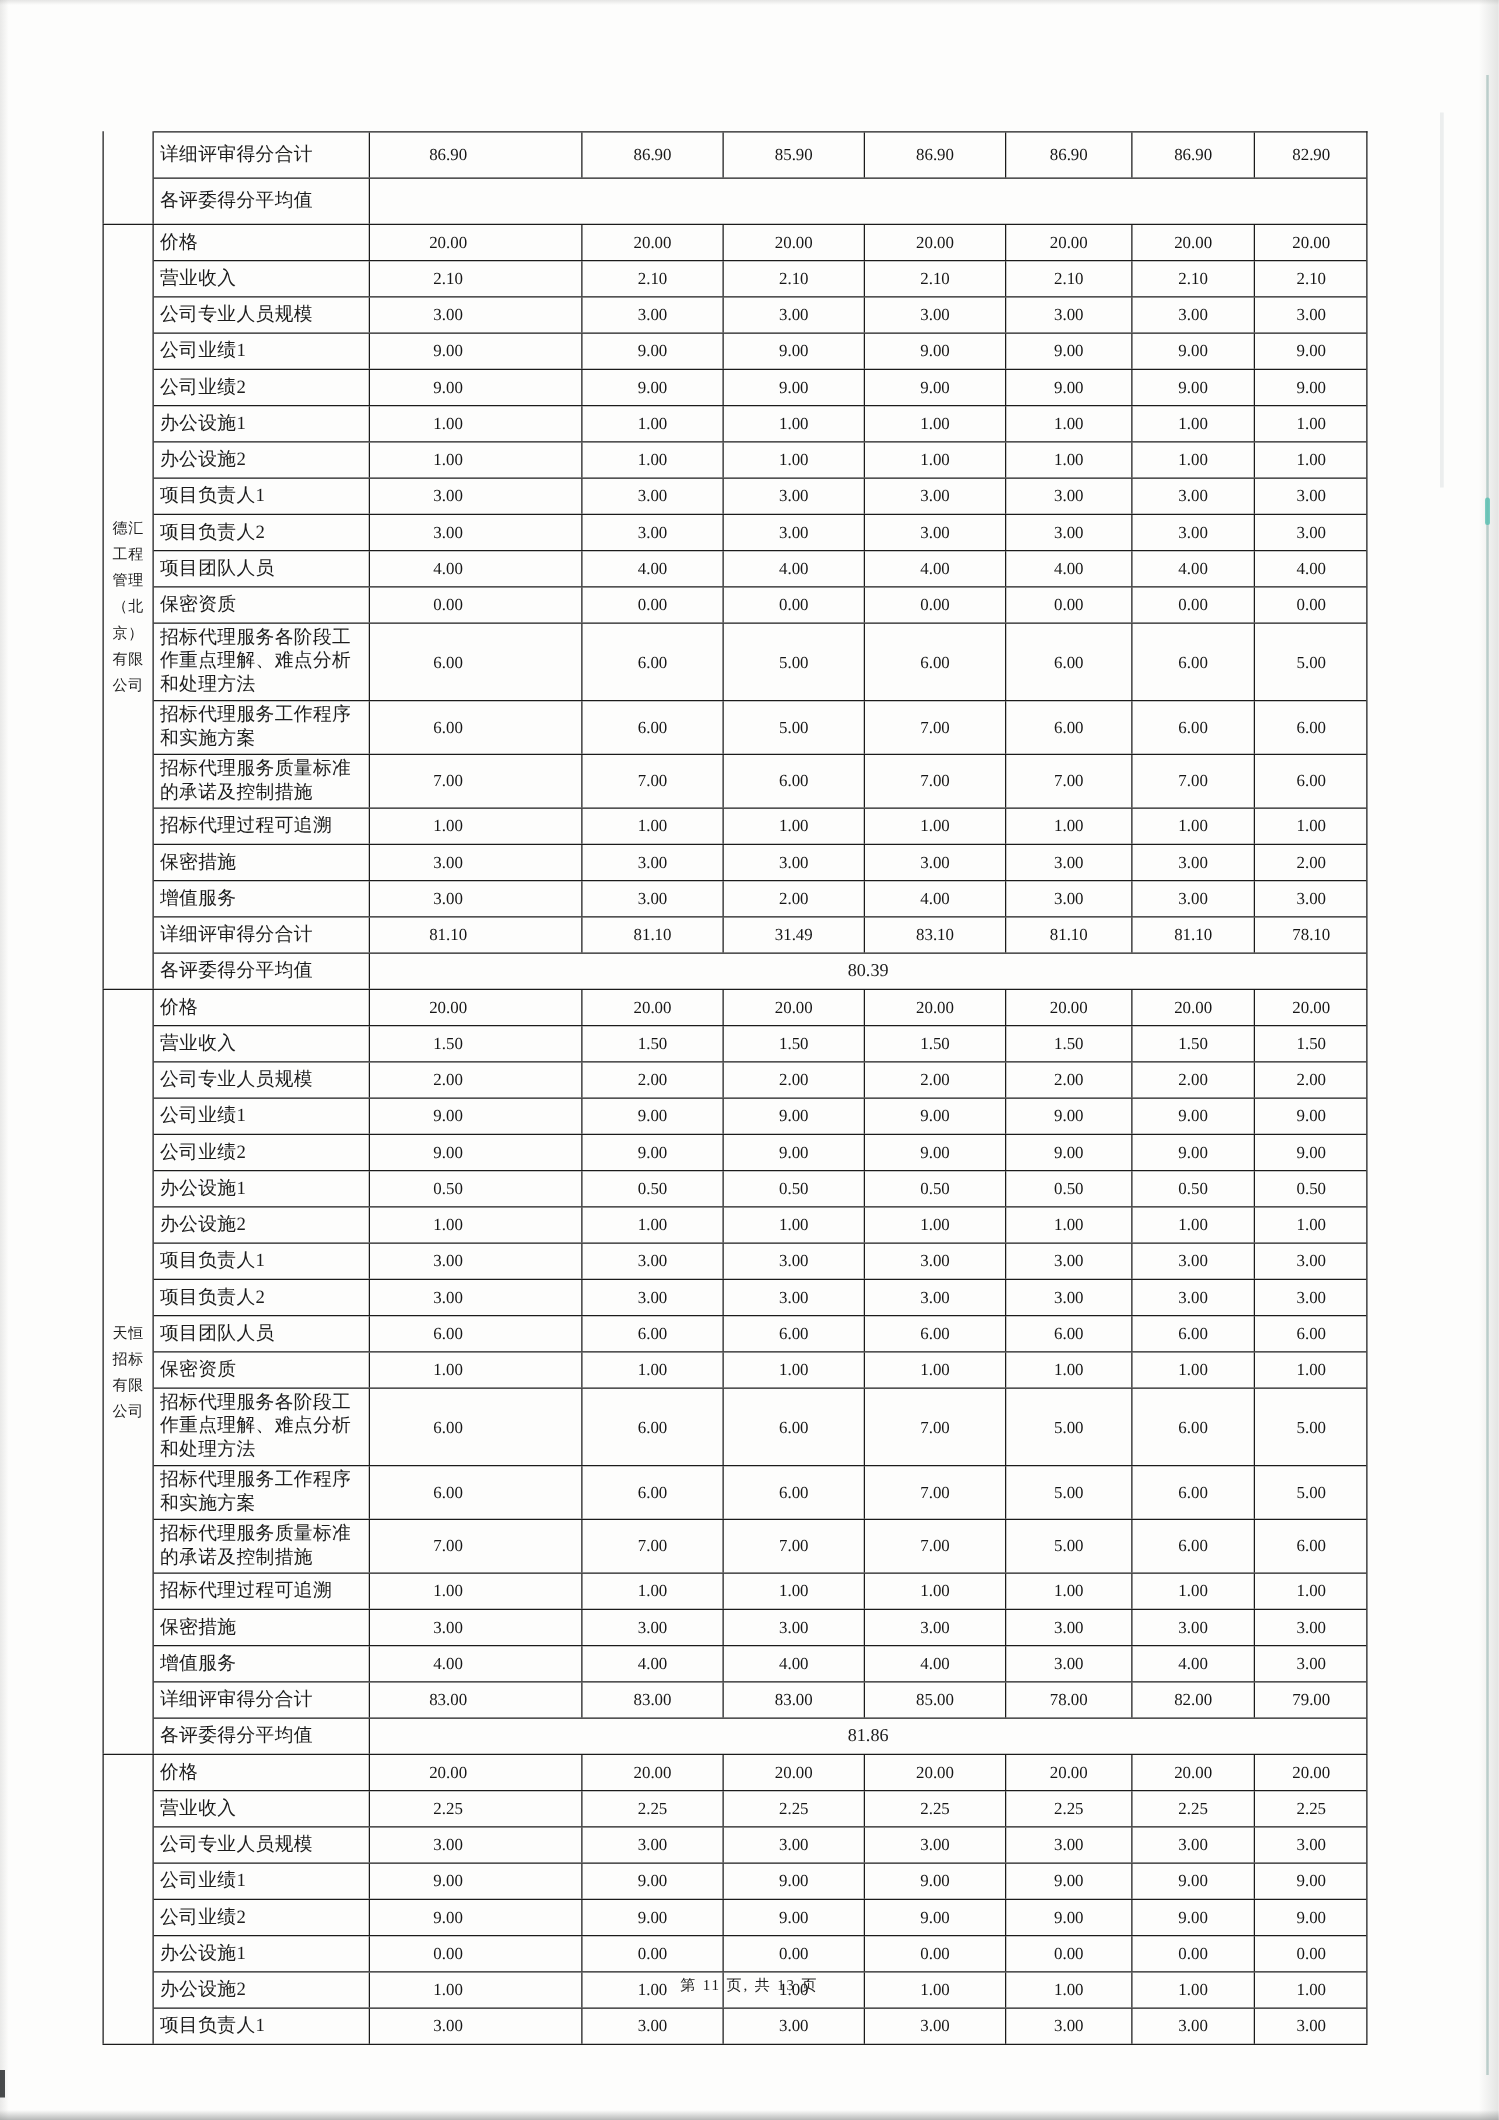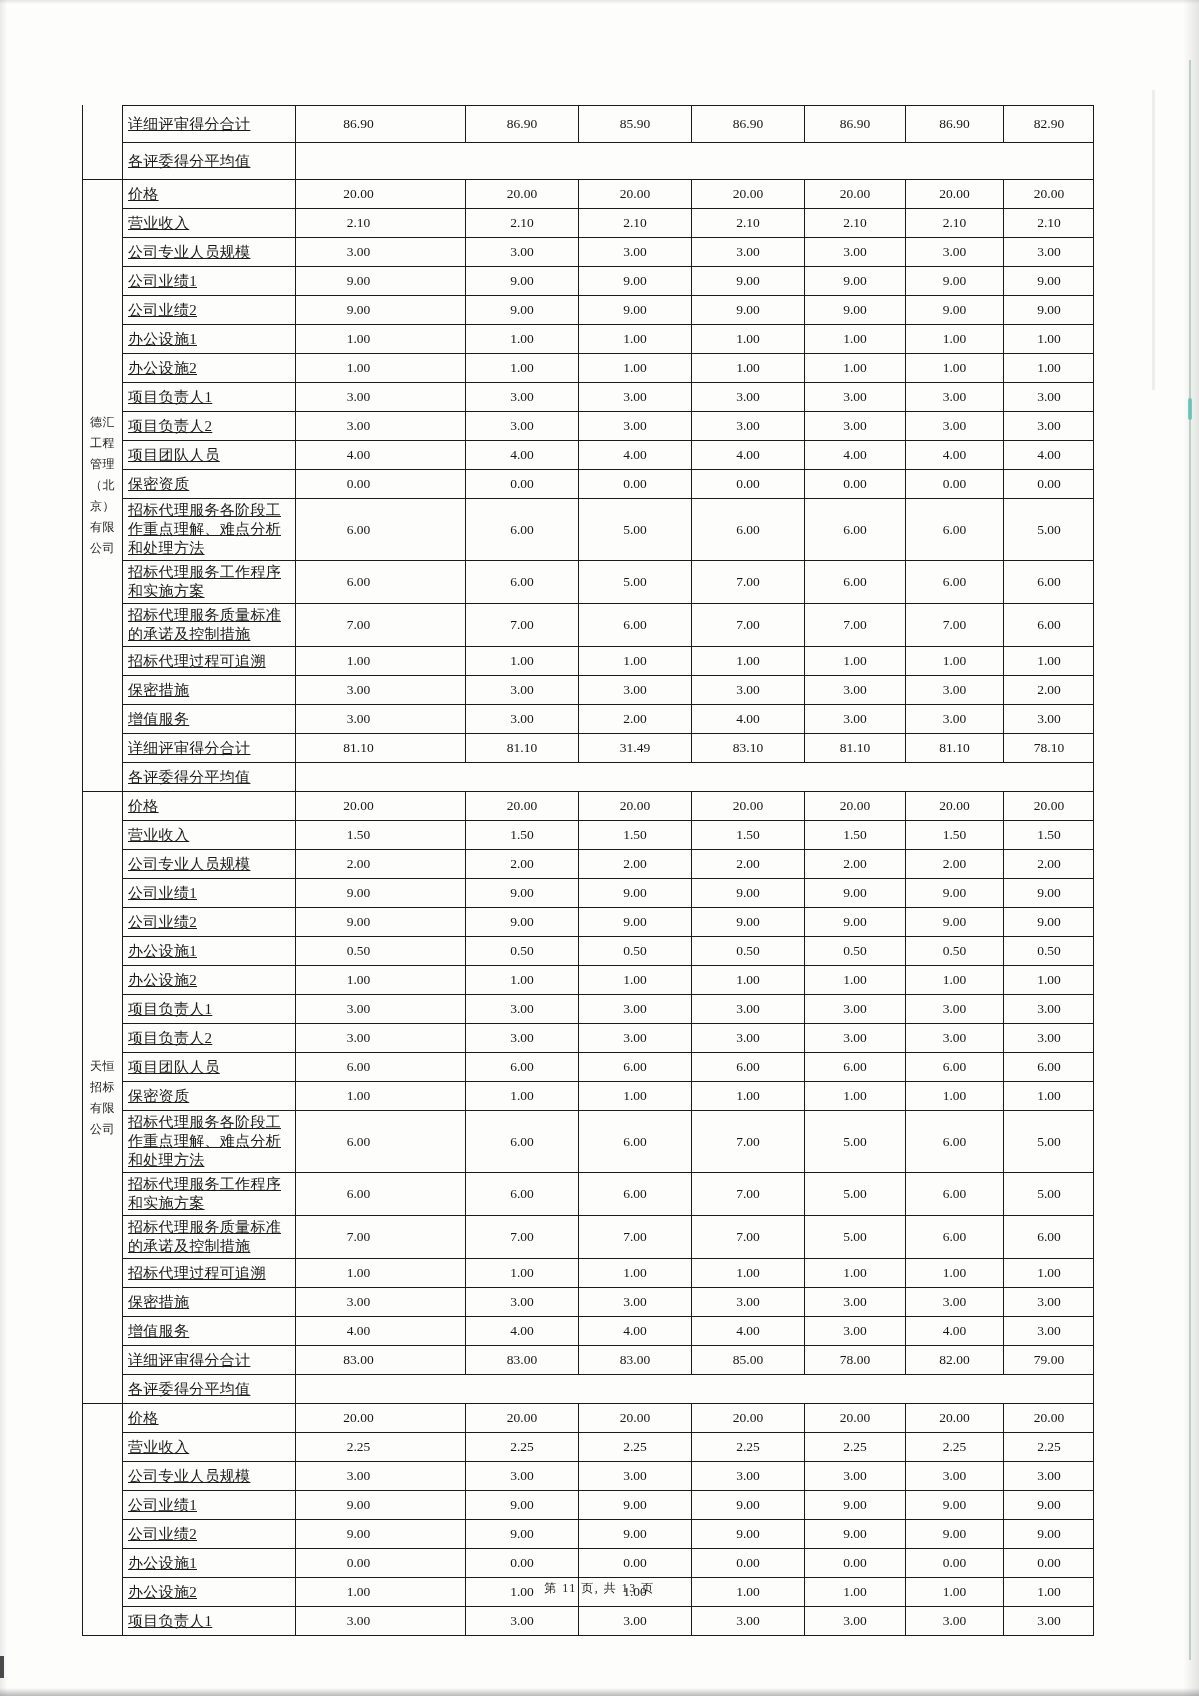--- a/index.html
+++ b/index.html
@@ -40,21 +40,21 @@
   }
   .rows { flex:1 1 auto; border-right:1.7px solid #1b1b1b; min-width:0; }
   .block-carryover .rows { border-top:1.7px solid #1b1b1b; }
   .row { display:flex; align-items:stretch; min-height:28px; }
   .block-carryover .row { min-height:36px; }
   .row:not(:last-child) { border-bottom:1.7px solid #1b1b1b; }
   .crit {
     width:173px; box-sizing:border-box; flex:0 0 173px;
     border-right:1.7px solid #1b1b1b;
     display:flex; align-items:center;
-    padding:2px 2px 2px 5px; line-height:19px; letter-spacing:.3px;text-decoration:underline;
+    padding:2px 2px 2px 5px; line-height:19px; letter-spacing:.3px;
   }
   .val {
     box-sizing:border-box; display:flex; align-items:center; justify-content:center;
     border-right:1.7px solid #1b1b1b;
     font-size:13.5px; color:#161616;
   }
   .val:last-child { border-right:none; }
   .c0 { width:170px; flex:0 0 170px; padding-right:44px; }
   .c1 { width:113px; flex:0 0 113px; }
   .c2 { width:113px; flex:0 0 113px;text-align:center; }
@@ -287,20 +287,21 @@
           <div class="val c0">81.10</div>
           <div class="val c1">81.10</div>
           <div class="val c2">31.49</div>
           <div class="val c3">83.10</div>
           <div class="val c4">81.10</div>
           <div class="val c5">81.10</div>
           <div class="val c6">78.10</div>
         </div>
         <div class="row">
           <div class="crit">各评委得分平均值</div>
+          <div class="merged-avg">80.39</div>
         </div>
       </div>
     </div>
     <div class="block">
       <div class="company-cell">天恒
 招标
 有限
 公司</div>
       <div class="rows">
         <div class="row">
@@ -478,20 +479,21 @@
           <div class="val c0">83.00</div>
           <div class="val c1">83.00</div>
           <div class="val c2">83.00</div>
           <div class="val c3">85.00</div>
           <div class="val c4">78.00</div>
           <div class="val c5">82.00</div>
           <div class="val c6">79.00</div>
         </div>
         <div class="row">
           <div class="crit">各评委得分平均值</div>
+          <div class="merged-avg">81.86</div>
         </div>
       </div>
     </div>
     <div class="block">
       <div class="company-cell"></div>
       <div class="rows">
         <div class="row">
           <div class="crit">价格</div>
           <div class="val c0">20.00</div>
           <div class="val c1">20.00</div>

